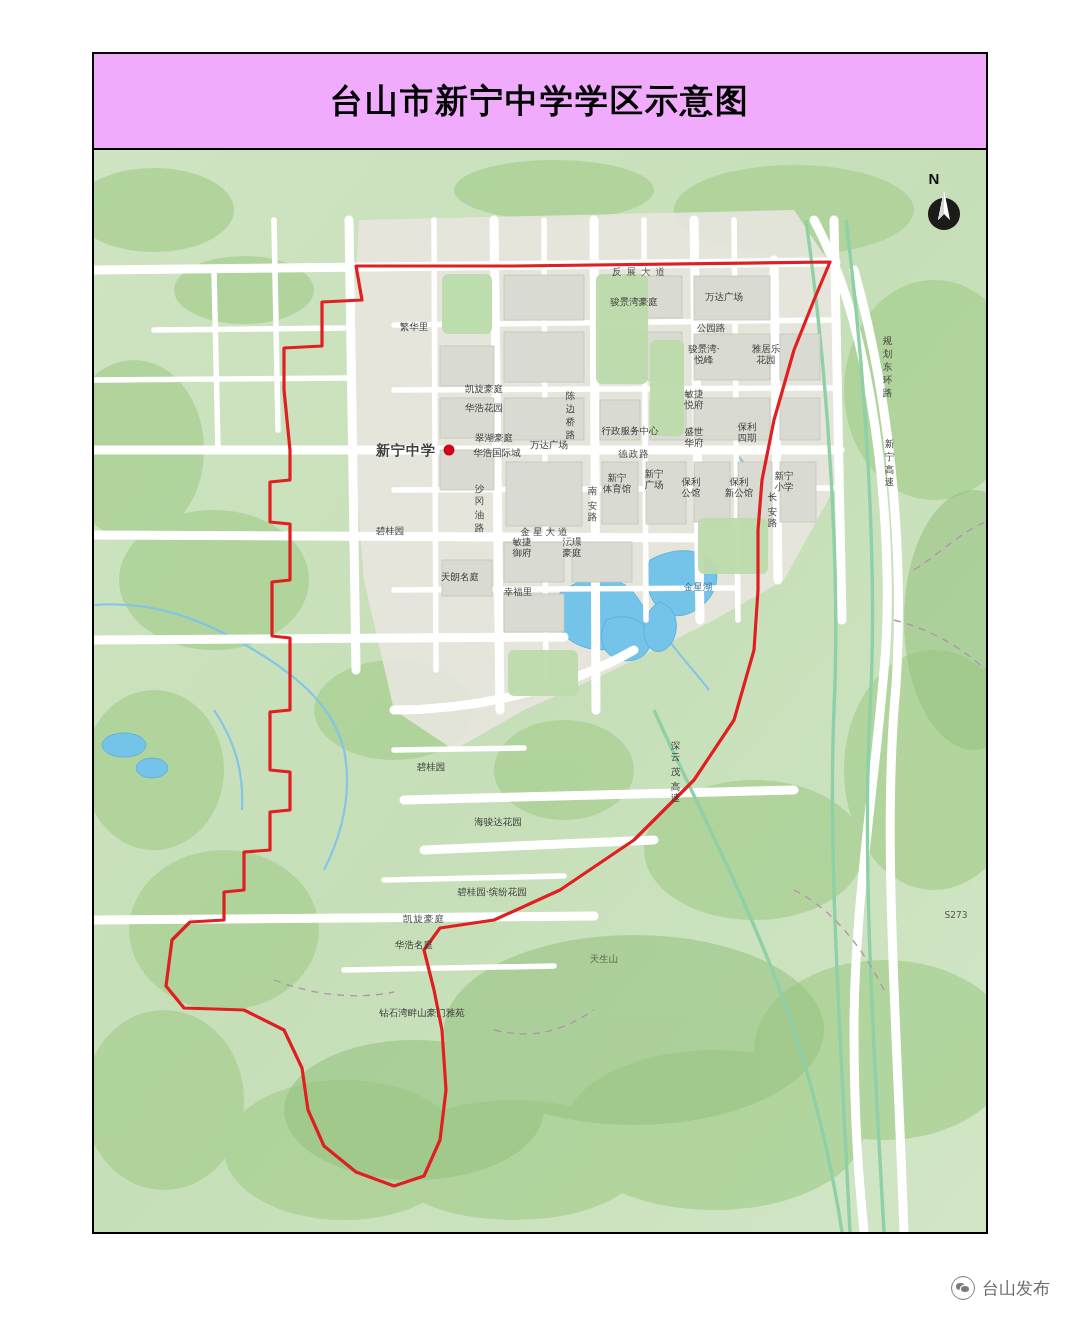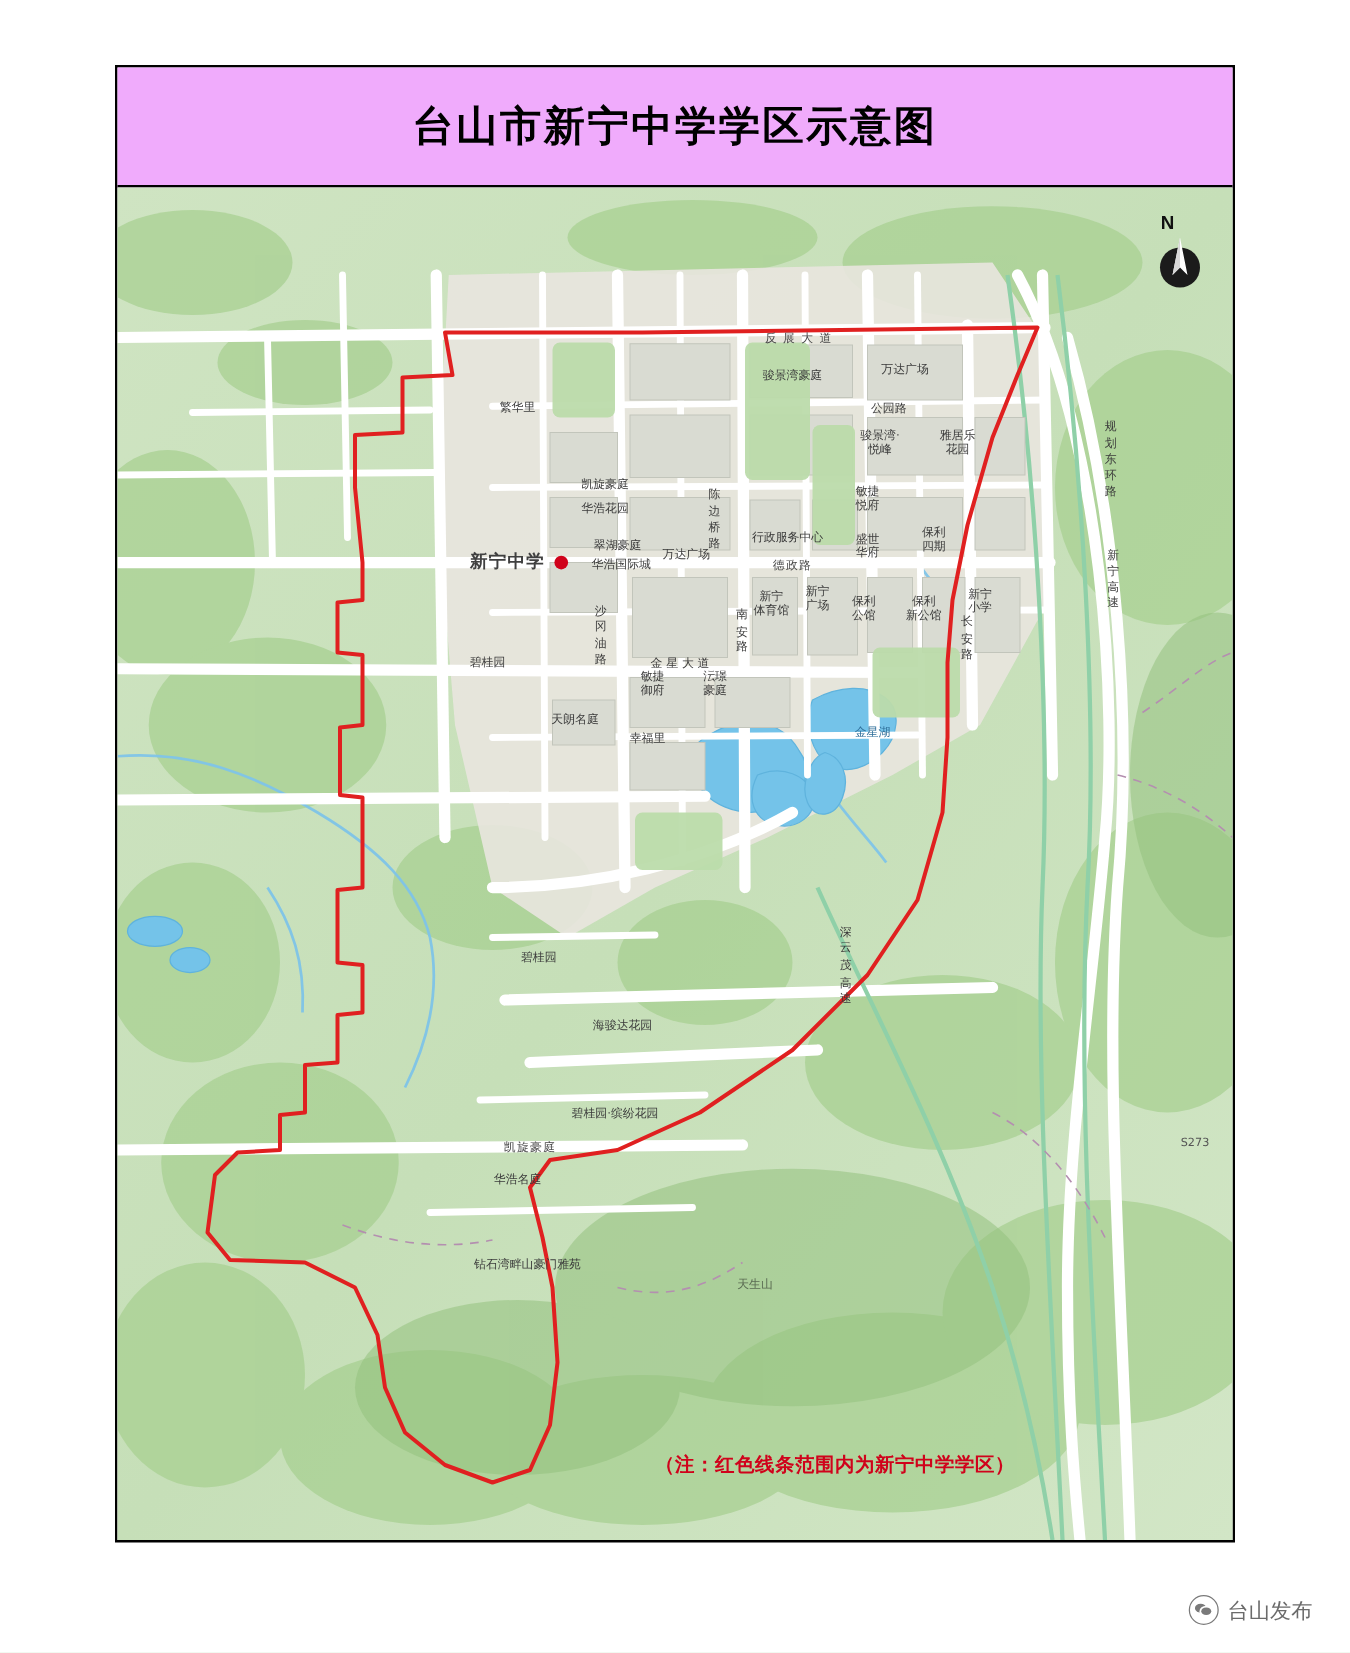--- a/index.html
+++ b/index.html
@@ -445,34 +445,33 @@
 豪庭</div>
         <div class="lbl" style="left: 366px; top: 427px;">天朗名庭</div>
         <div class="lbl" style="left: 424px; top: 442px;">幸福里</div>
         <div class="lbl water" style="left: 604px; top: 437px;">金星湖</div>
         <div class="lbl" style="left: 337px; top: 617px;">碧桂园</div>
         <div class="lbl" style="left: 404px; top: 672px;">海骏达花园</div>
         <div class="lbl" style="left: 398px; top: 742px;">碧桂园·缤纷花园</div>
         <div class="lbl road" style="left: 330px; top: 769px;">凯旋豪庭</div>
         <div class="lbl" style="left: 320px; top: 795px;">华浩名庭</div>
         <div class="lbl" style="left: 318px; top: 863px; margin-left: 10px;">钻石湾畔山豪门雅苑</div>
-        <div class="lbl hill" style="left: 510px; top: 879px;">天生山</div>
+        <div class="lbl hill" style="left: 510px; top: 809px;">天生山</div>
         <div class="lbl vert" style="left: 793px; top: 205px;">规 划 东 环 路</div>
         <div class="lbl vert" style="left: 795px; top: 300px;">新 宁 高 速</div>
         <div class="lbl vert" style="left: 581px; top: 610px;">深 云 茂 高 速</div>
         <div class="lbl highway-code" style="left: 862px; top: 765px;">S273</div>
       </div>
 
     <div class="lbl school-main" id="school-label" style="left:312px; top:300px;">新宁中学</div>
     <div id="school-dot" style="left:355px; top:300px;"></div>
 
     <div id="north-arrow">
       <div class="n-letter">N</div>
     </div>
   </div>
 
-  <div id="map-note">（注：红色线条范围内为新宁中学学区）</div>
 </div>
 
 <div id="footer-watermark">
   <div id="wechat-badge"></div>
   <span>台山发布</span>
 </div>
 
 </body></html>

